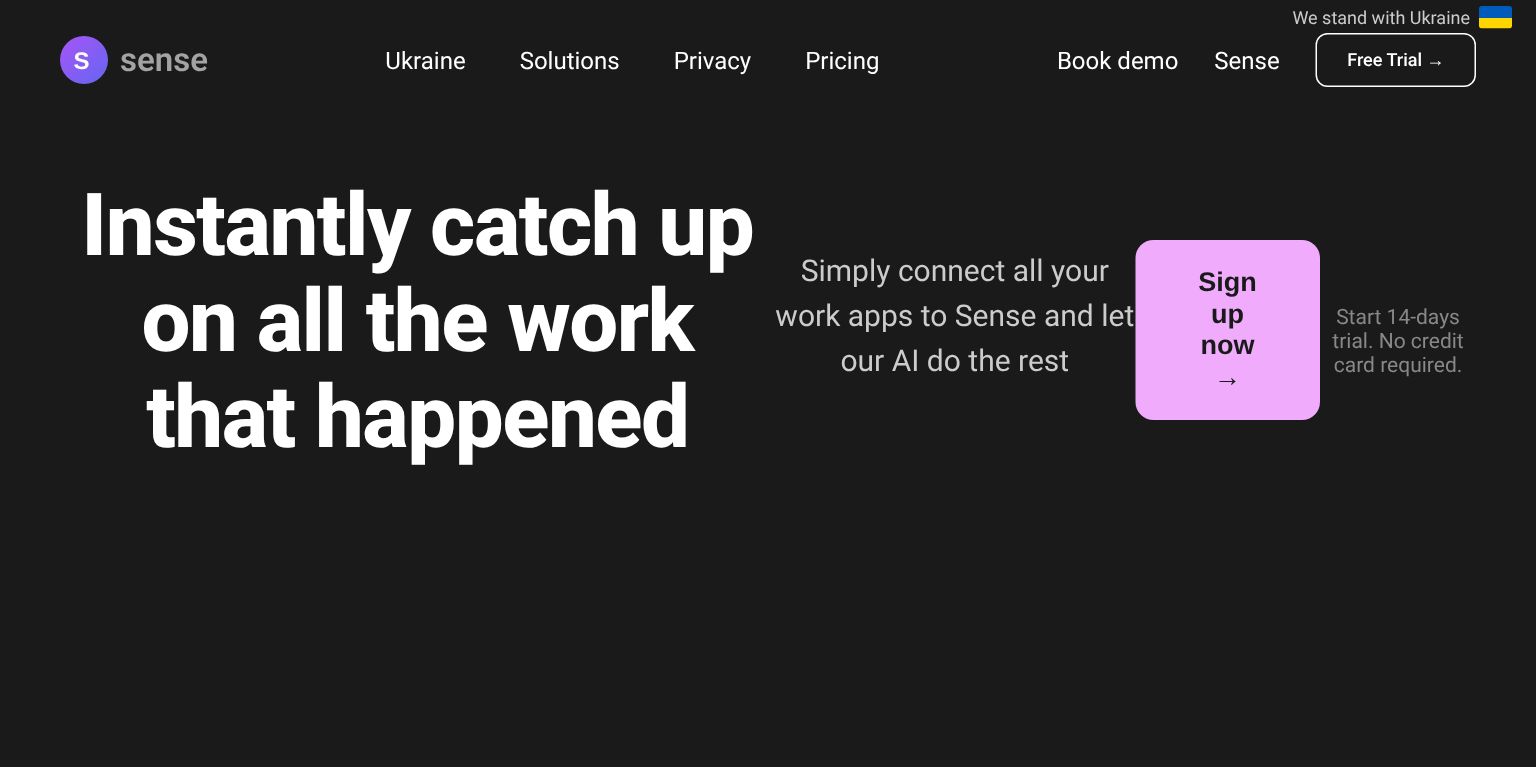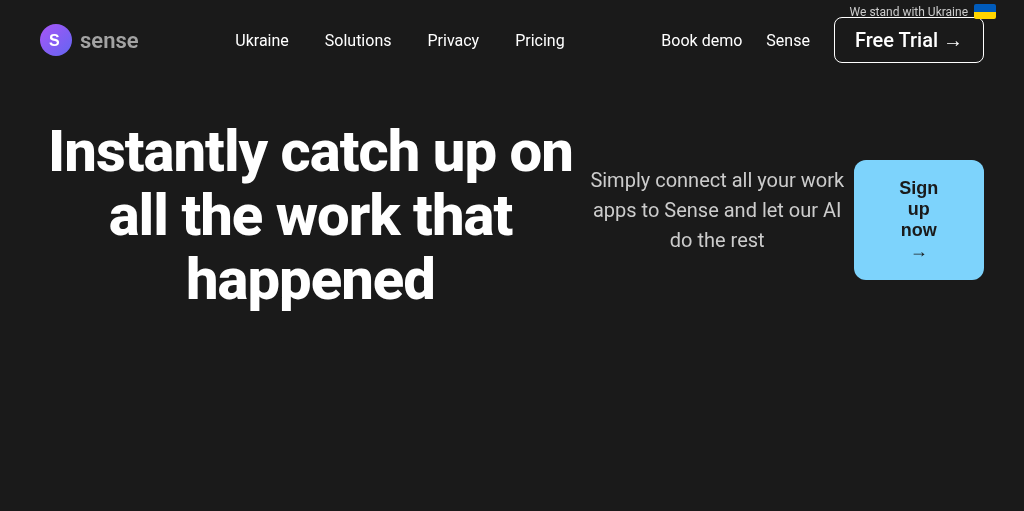--- a/index.html
+++ b/index.html
@@ -15,21 +15,21 @@
       width: 1024px;
       height: 511px;
       overflow: hidden;
       position: relative;
     }
 
     
     .ukraine-banner {
       position: absolute;
       top: 0;
-      right: 16px;
+      right: 4px;
       display: flex;
       align-items: center;
       gap: 6px;
       padding: 4px 12px;
       font-size: 12px;
       color: #cccccc;
       z-index: 10;
     }
 
     .ukraine-flag {
@@ -110,21 +110,21 @@
     .nav-login {
       text-decoration: none;
       color: #ffffff;
       font-size: 16px;
       font-weight: 400;
     }
 
     .nav-free-trial {
       text-decoration: none;
       color: #ffffff;
-      font-size: 20px;
+      font-size: 12px;
       font-weight: 500;
       border: 1.5px solid #ffffff;
       border-radius: 8px;
       padding: 10px 20px;
       display: flex;
       align-items: center;
       gap: 6px;
     }
 
     
@@ -150,21 +150,21 @@
     .hero-subtitle {
       font-size: 20px;
       font-weight: 400;
       color: #cccccc;
       max-width: 500px;
       line-height: 1.5;
       margin-bottom: 36px;
     }
 
     .hero-cta {
-      background-color: #7dd3fc;
+      background-color: #f0abfc;
       color: #1a1a1a;
       border: none;
       border-radius: 12px;
       padding: 18px 36px;
       font-size: 18px;
       font-weight: 600;
       cursor: pointer;
       display: flex;
       align-items: center;
       gap: 8px;
@@ -213,13 +213,14 @@
     <a href="#" class="nav-book-demo">Book demo</a>
     <a href="#" class="nav-login">Sense</a>
     <a href="#" class="nav-free-trial">Free Trial →</a>
   </div>
 </nav>
 
 <section class="hero">
   <h1 class="hero-title">Instantly catch up on all the work that happened</h1>
   <p class="hero-subtitle">Simply connect all your work apps to Sense and let our AI do the rest</p>
   <button class="hero-cta">Sign up now →</button>
+  <p class="hero-note">Start 14-days trial. No credit card required.</p>
 </section>
 
 </body></html>

